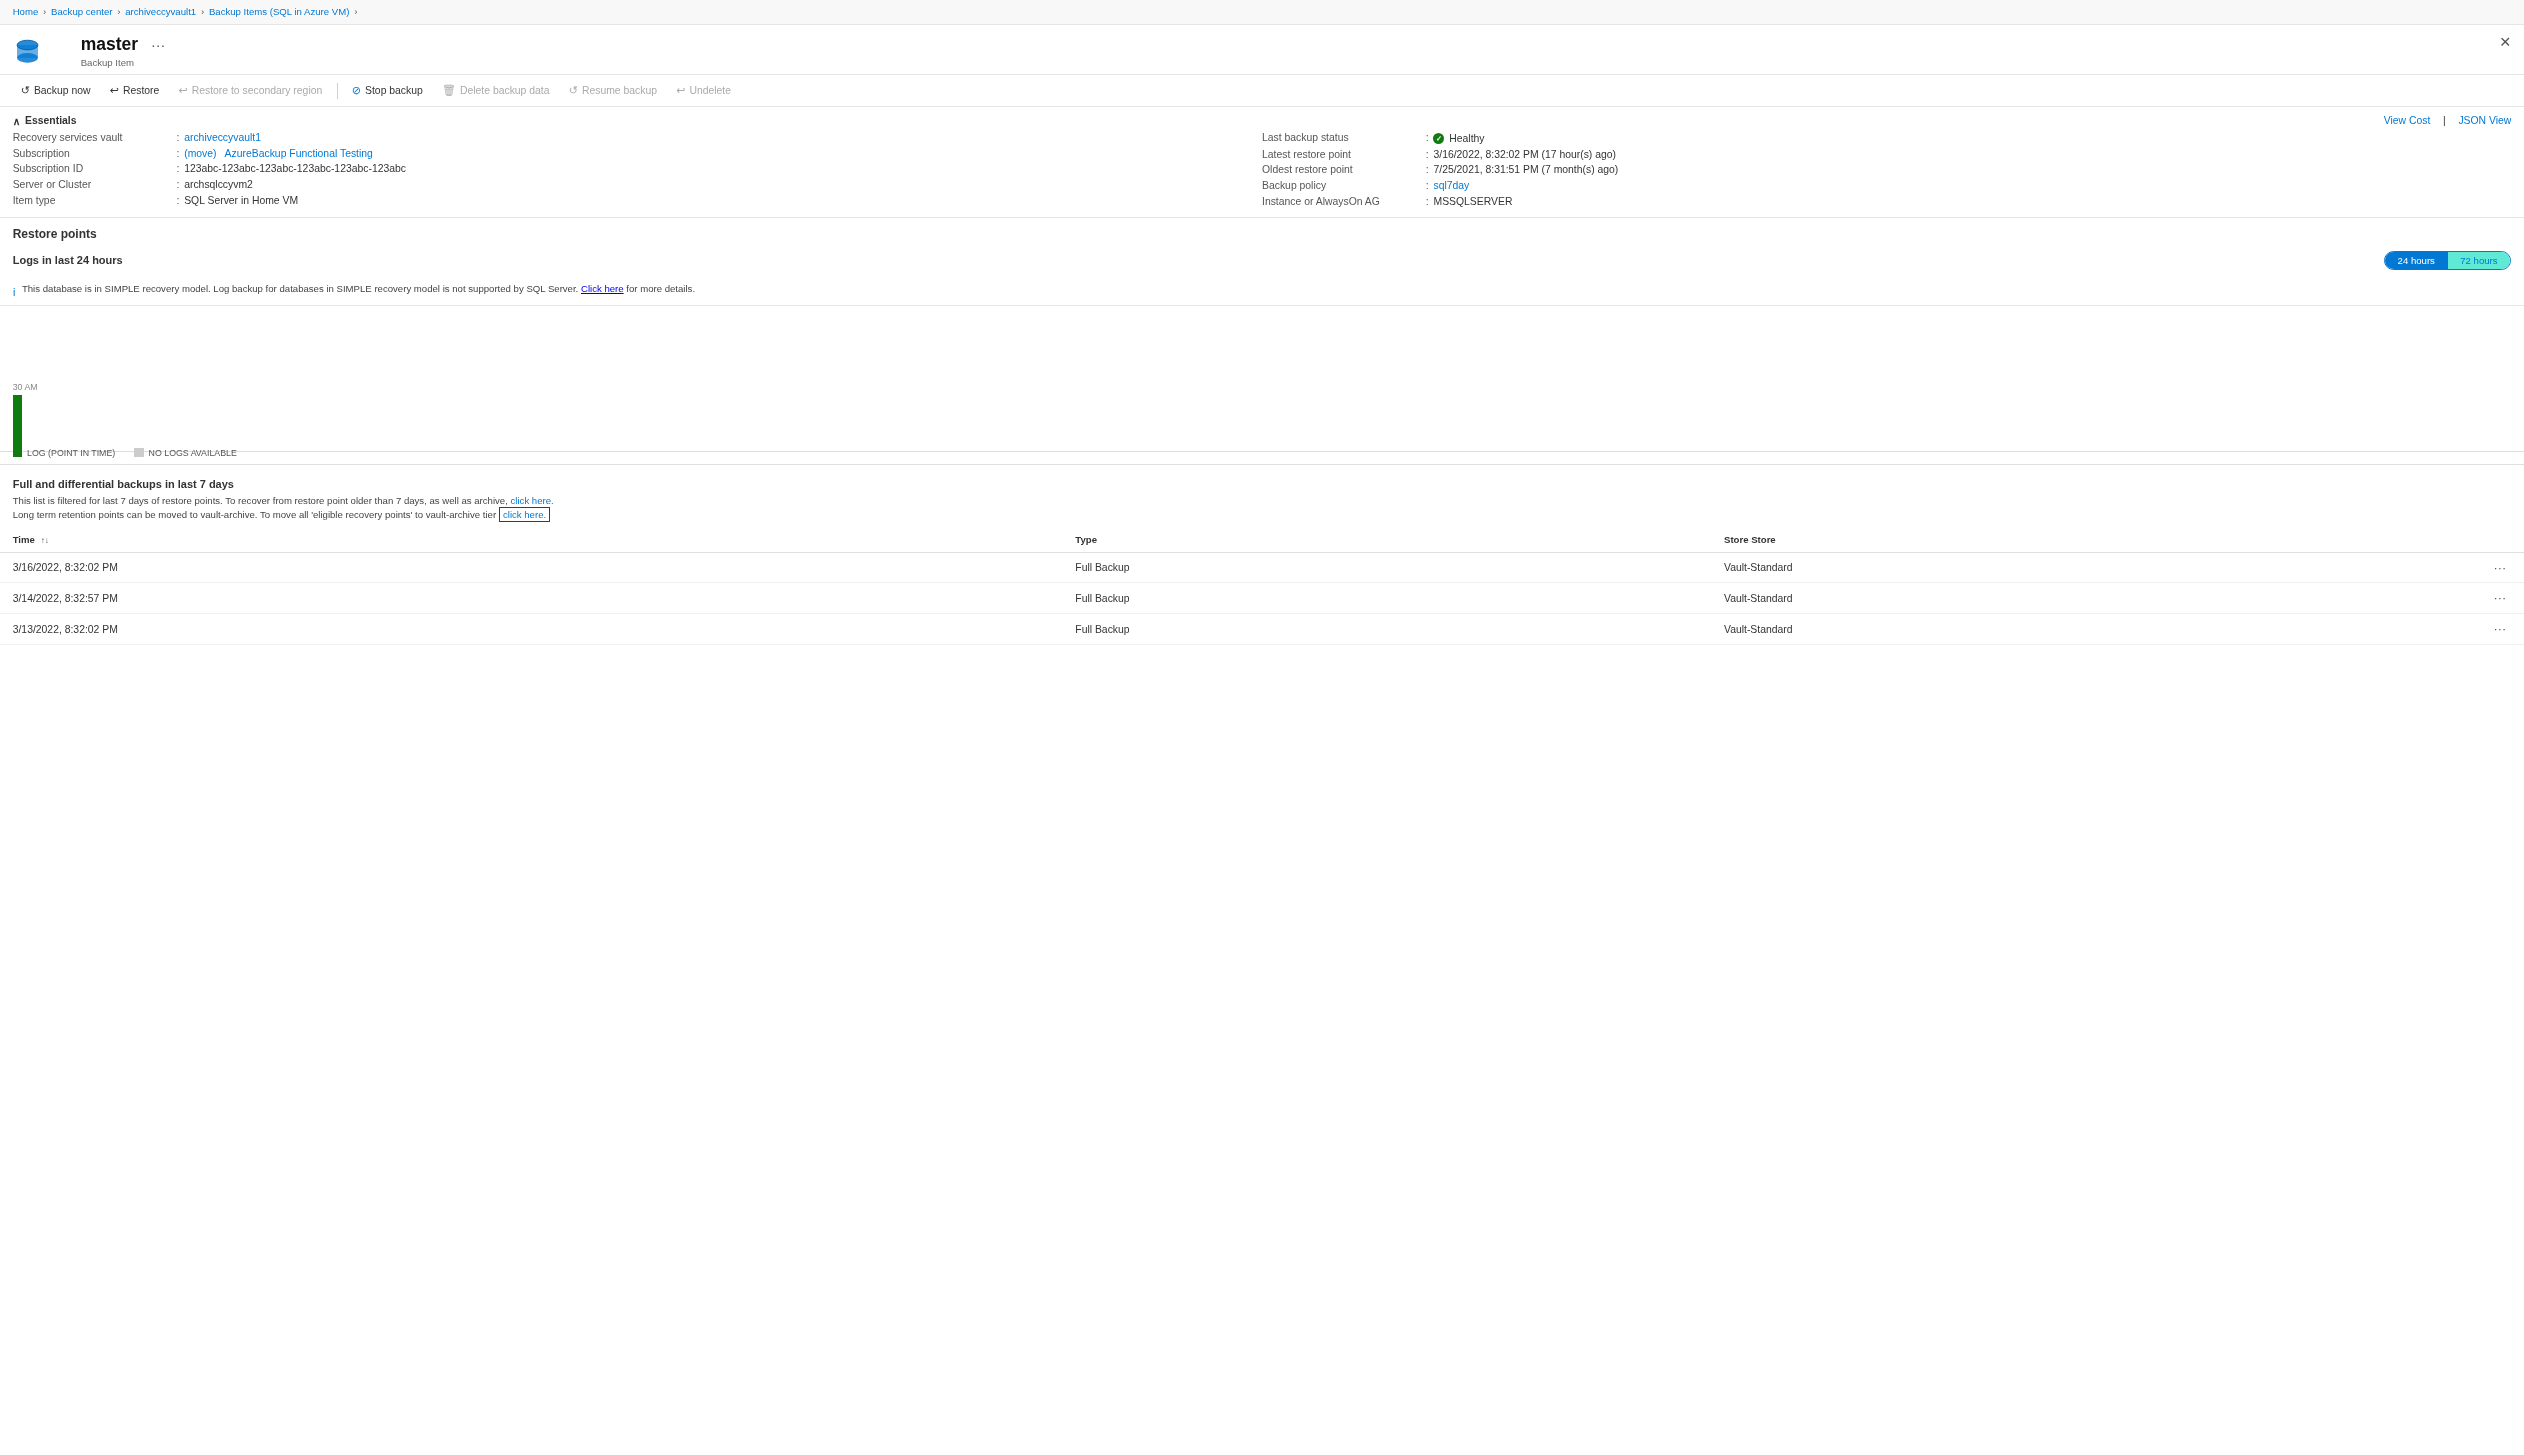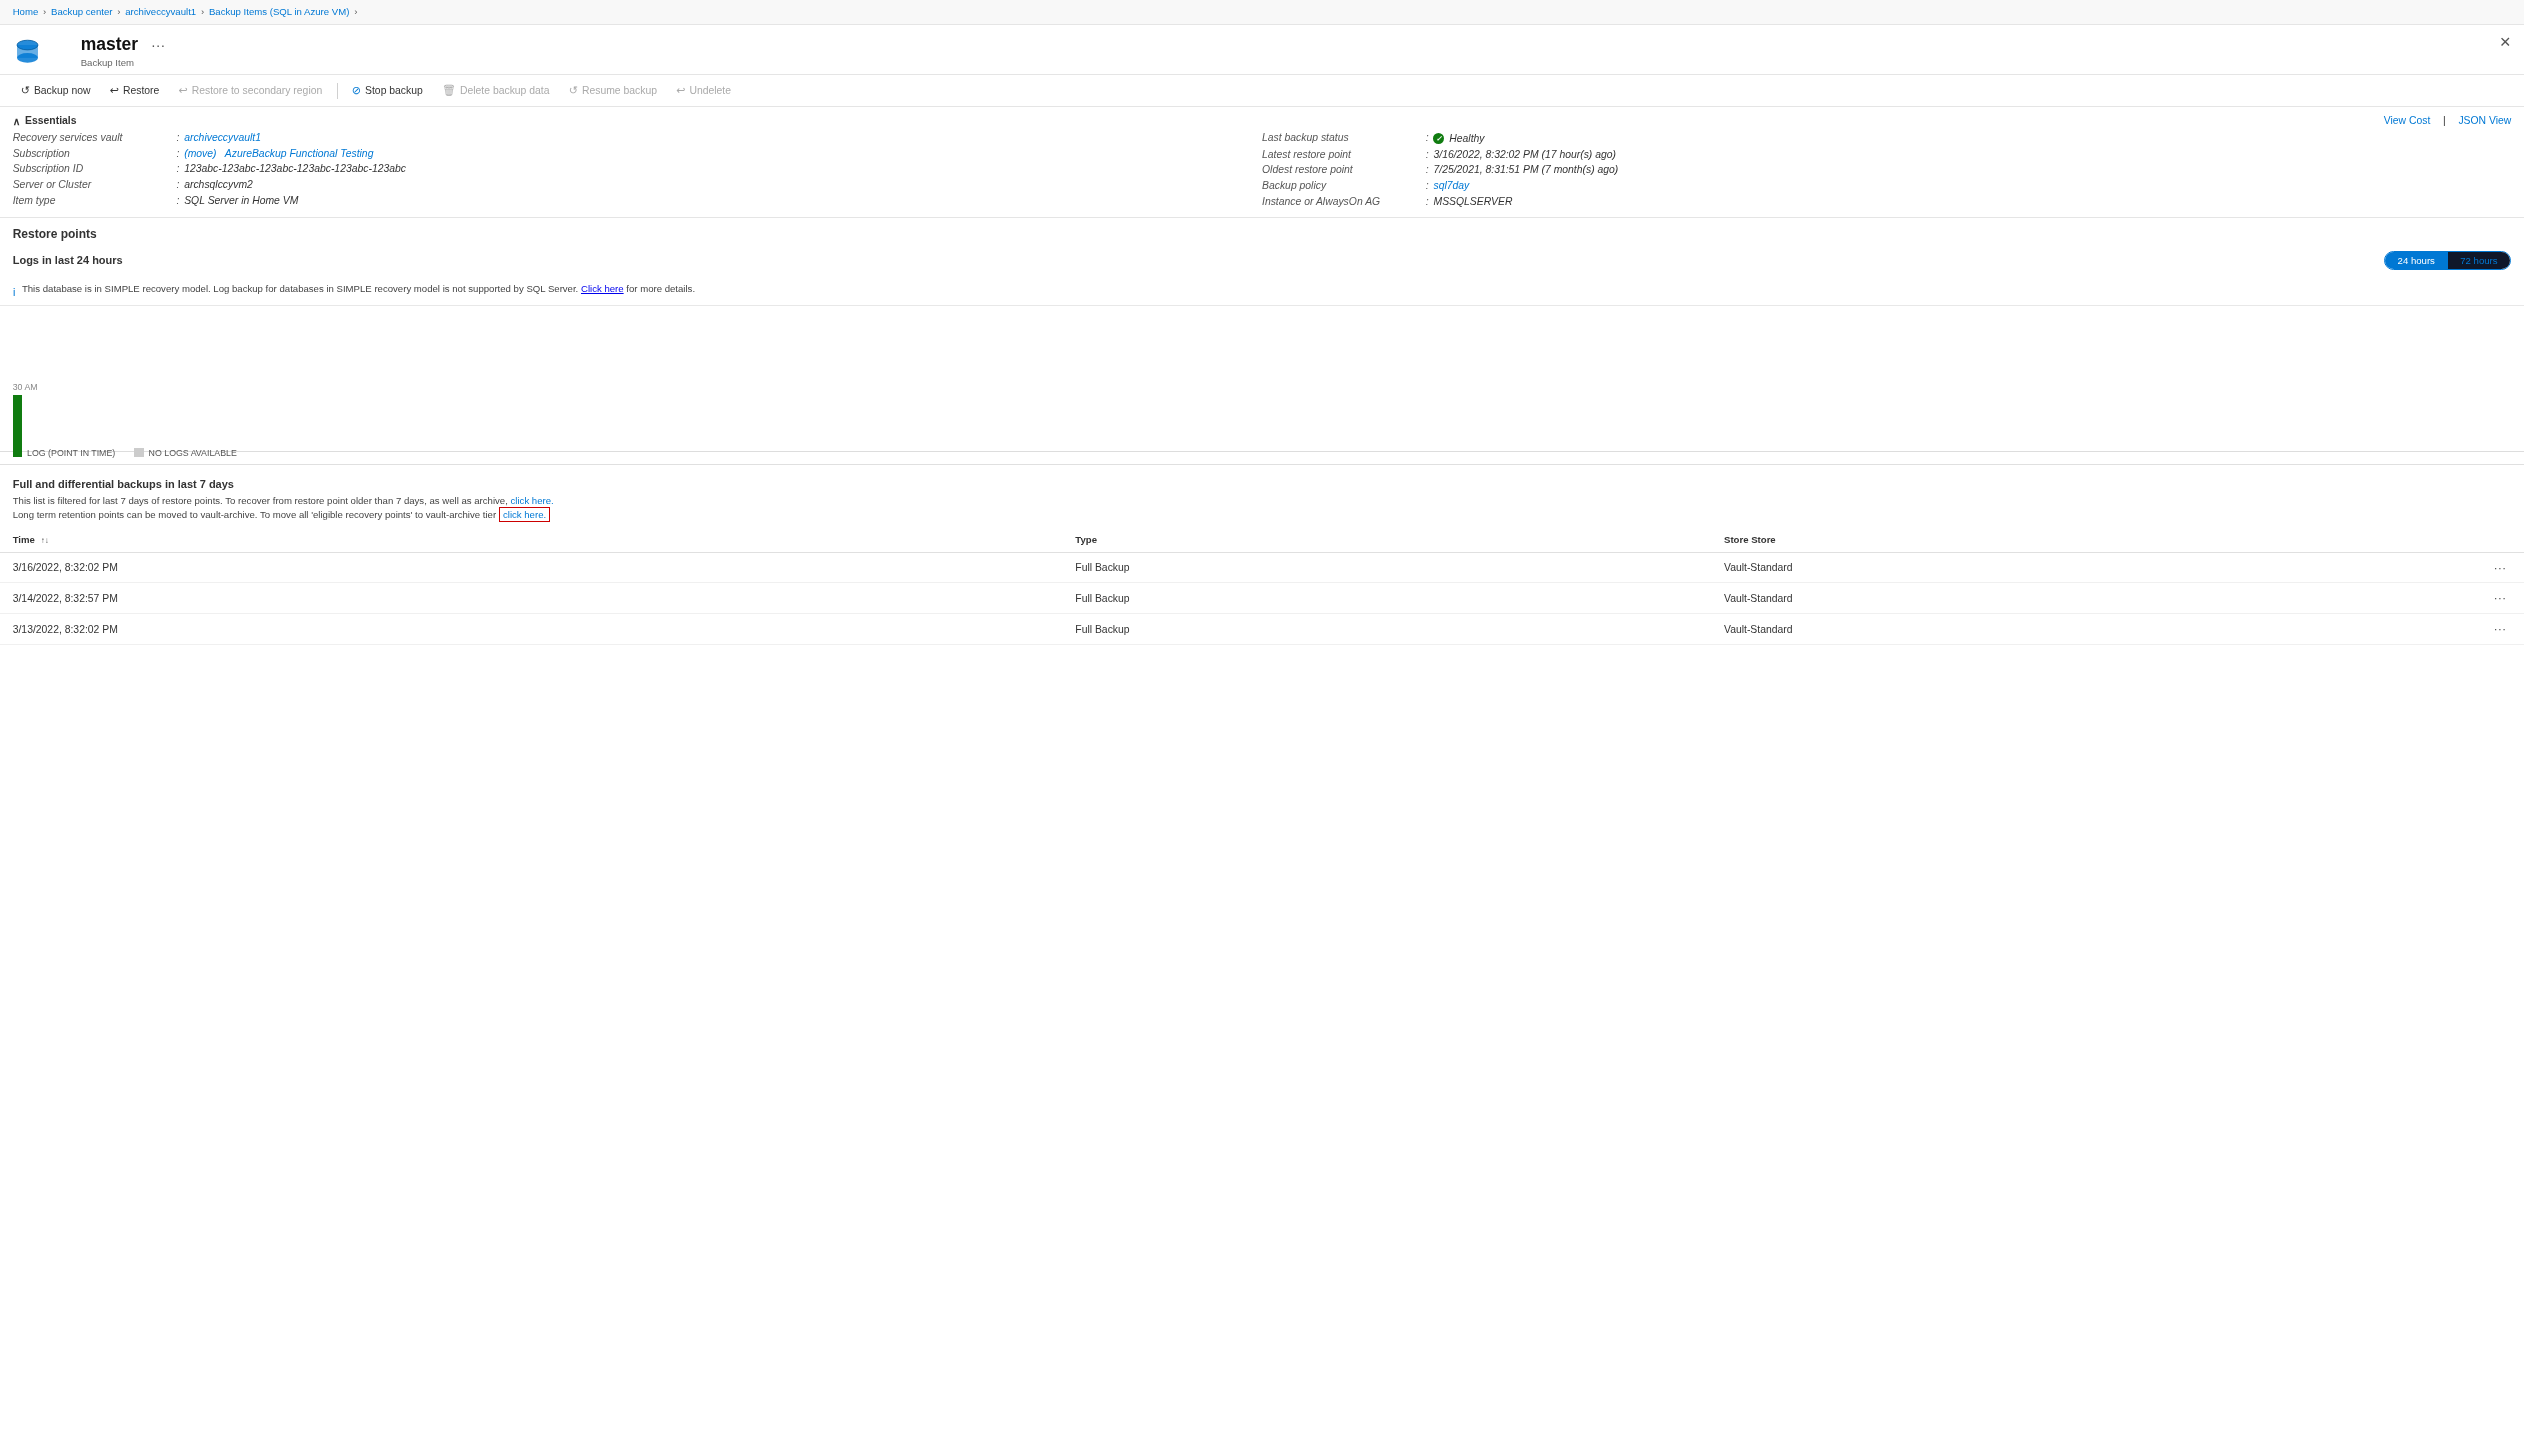--- a/index.html
+++ b/index.html
@@ -25,37 +25,37 @@
     .toolbar-btn { display: flex; align-items: center; gap: 4px; padding: 4px 8px; background: none; border: none; cursor: pointer; font-size: 10.4px; color: #333; border-radius: 1.6px; }
     .toolbar-btn.disabled { color: #aaa; cursor: default; }
     .toolbar-sep { width: 0.8px; height: 16px; background: #d0d0d0; margin: 0 3.2px; }
 
     
     .essentials-header { display: flex; align-items: center; justify-content: space-between; padding: 8px 12.7px 4.8px; }
     .essentials-title { font-size: 10.4px; font-weight: 600; display: flex; align-items: center; gap: 4.8px; cursor: pointer; }
     .essentials-links { display: flex; gap: 12.7px; }
     .essentials-links a { color: #0078d4; text-decoration: none; font-size: 10.4px; }
 
-    .essentials-grid { display: grid; grid-template-columns: 1fr 1fr; gap: 0; padding: 0 12.7px 9.6px; border-bottom: 0.8px solid #e5e5e5; font-style: italic; }
+    .essentials-grid { display: grid; grid-template-columns: 1fr 1fr; gap: 0; padding: 0 12.7px 9.6px; border-bottom: 0.8px solid #e5e5e5; }
     .essentials-col { display: flex; flex-direction: column; gap: 4.8px; }
     .essentials-row { display: flex; align-items: baseline; font-size: 10.4px; }
     .essentials-label { color: #555; min-width: 159px; flex-shrink: 0; }
     .essentials-colon { margin: 0 4.8px; color: #555; }
     .essentials-value { color: #333; }
     .essentials-value a { color: #0078d4; text-decoration: none; }
     .essentials-value .link-inline { color: #0078d4; text-decoration: none; cursor: pointer; }
 
     
     .section-title { font-size: 12px; font-weight: 600; padding: 9.6px 12.7px 4.8px; }
 
     
     .logs-header { display: flex; align-items: center; justify-content: space-between; padding: 4.8px 12.7px 6.4px; }
     .logs-title { font-size: 11px; font-weight: 600; }
     .time-toggle { display: flex; border-radius: 16px; overflow: hidden; border: 0.8px solid #0078d4; }
-    .time-toggle-btn { padding: 3.2px 12.7px; font-size: 9.6px; cursor: pointer; border: none; background: #0f172a; color: #0078d4; }
+    .time-toggle-btn { padding: 3.2px 12.7px; font-size: 9.6px; cursor: pointer; border: none; background: #5eead4; color: #0078d4; }
     .time-toggle-btn.active { background: #0078d4; color: #fff; }
 
     
     .info-bar { display: flex; align-items: flex-start; gap: 6.4px; padding: 6.4px 12.7px; font-size: 9.6px; color: #444; border-bottom: 0.8px solid #e8e8e8; }
     .info-icon { color: #0078d4; font-size: 11px; flex-shrink: 0; margin-top: 0.8px; }
 
     
     .chart-area { padding: 12.7px; border-bottom: 0.8px solid #e8e8e8; min-height: 143px; position: relative; }
     .legend-item { display: flex; align-items: center; gap: 4.8px; font-size: 8.8px; color: #555; justify-content: center; }
     .legend-color { width: 9.6px; height: 9.6px; flex-shrink: 0; }

